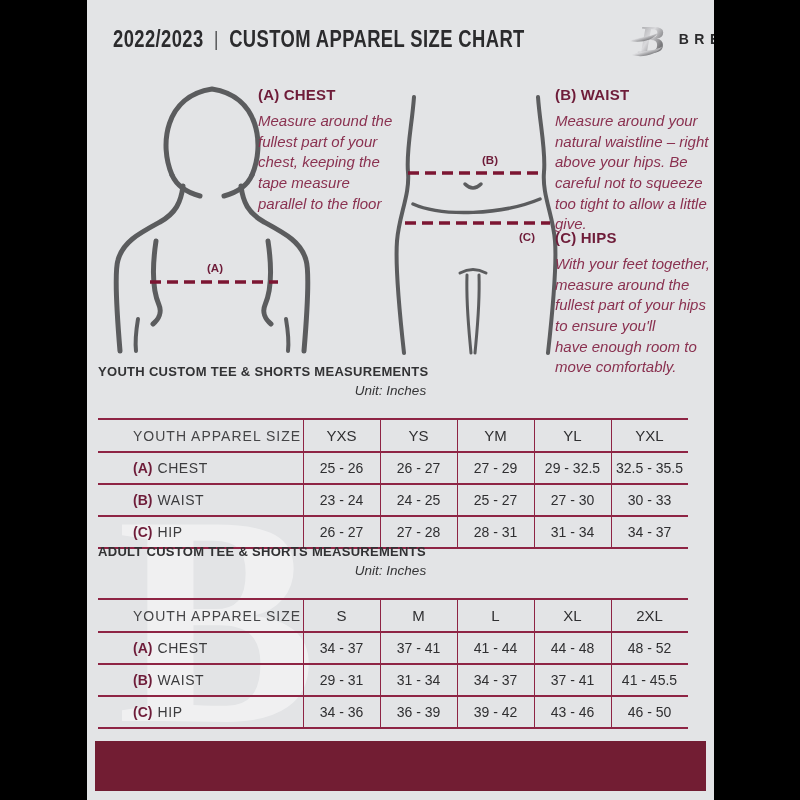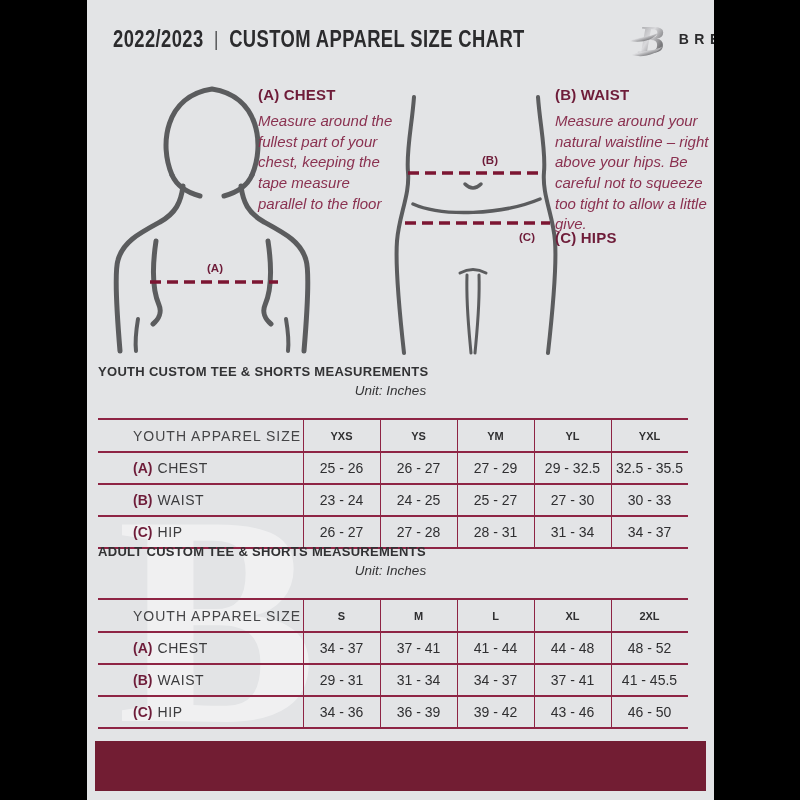--- a/index.html
+++ b/index.html
@@ -58,21 +58,21 @@
     text-align:center;font-size:13.5px;font-style:italic;color:#343436;margin:4px 0 6px 0;
   }
   table.size-table{
     border-collapse:collapse;width:585px;table-layout:fixed;
     background:transparent;border-bottom:2px solid #8e2444;margin-top:20px;
   }
   .size-table th,.size-table td{
     border-top:2px solid #8e2444;padding:0;
     font-size:14px;color:#2f2f31;text-align:center;height:30px;
   }
-  .size-table thead th{height:31px;font-weight:bold;font-size:11px;}
+  .size-table thead th{height:31px;font-weight:normal;font-size:15px;}
   .size-table th:not(:first-child),.size-table td:not(:first-child){
     border-left:1.5px solid #8e2444;width:76px;
   }
   .size-table .label-col{
     width:205px;text-align:left;padding-left:35px;box-sizing:border-box;
   }
   .size-table thead .label-col{
     font-weight:normal;font-size:14px;letter-spacing:1px;color:#454547;
   }
   .size-table td .prefix{font-weight:bold;color:#6e1c39;margin-right:5px;}
@@ -149,20 +149,22 @@
   <div class="instr" id="instr-chest">
     <h3>(A) CHEST</h3>
     <p>Measure around the fullest part of your chest, keeping the tape measure parallel to the floor</p>
   </div>
   <div class="instr" id="instr-waist">
     <h3>(B) WAIST</h3>
     <p>Measure around your natural waistline – right above your hips. Be careful not to squeeze too tight to allow a little give.</p>
   </div>
   <div class="instr" id="instr-hips">
     <h3>(C) HIPS</h3>
+    <p>With your feet together, measure around the fullest part of your hips to ensure you'll
+have enough room to move comfortably.</p>
   </div>
 
   <div class="table-block" id="youth-block">
     <p class="table-title">YOUTH CUSTOM TEE &amp; SHORTS MEASUREMENTS</p>
     <p class="table-unit">Unit: Inches</p>
     <table class="size-table">
       <thead>
           <tr>
             <th class="label-col">YOUTH APPAREL SIZE</th>
             <th>YXS</th>

